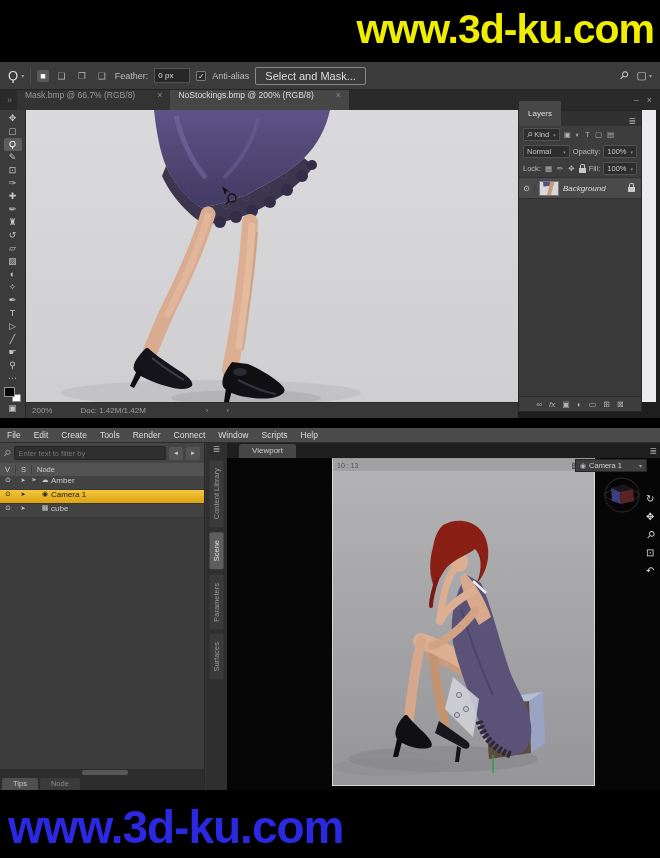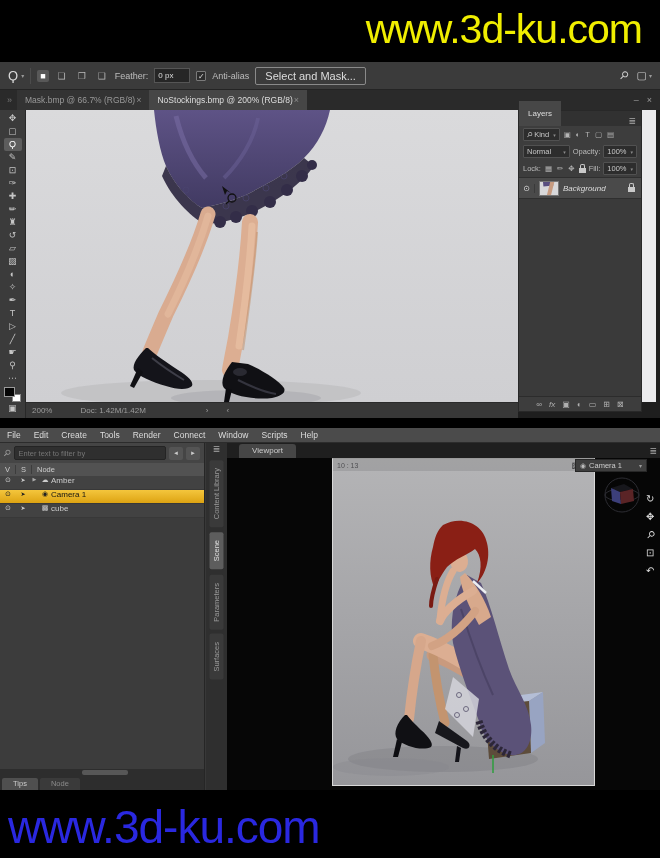--- a/index.html
+++ b/index.html
@@ -1,21 +1,21 @@
 <!DOCTYPE html>
 <html><head>
 <meta charset="utf-8">
 <style>
   *{margin:0;padding:0;box-sizing:border-box}
   html,body{background:#000}
   body{font-family:"Liberation Sans",sans-serif;-webkit-font-smoothing:antialiased}
   .screen{position:relative;width:660px;height:858px;background:#000;overflow:hidden}
 
   
-  .wm{position:absolute;left:0;right:12px;letter-spacing:-1px;font-weight:400}
+  .wm{position:absolute;left:0;right:0;letter-spacing:-1px;font-weight:700}
   .wm-top{top:0;height:62px;text-align:right;padding:6px 6px 0 0;font-size:41px;color:#f0ee00}
   .wm-bottom{bottom:0;height:68px;padding:10px 0 0 8px;font-size:46px;color:#2a28e0}
 
   
   .ps{position:absolute;top:62px;left:0;width:660px;height:356px;background:#1e1e1e}
   .ps-options{position:absolute;top:0;left:0;right:0;height:28px;background:#3b3b3b;border-bottom:1px solid #242424;display:flex;align-items:center;gap:6px;padding:0 8px;color:#c8c8c8;font-size:9px}
   .tool-preset{display:flex;align-items:center;gap:3px;color:#ddd}
   .tool-preset .g{font-size:13px;line-height:13px}
   .chev{font-size:6px;color:#999}
   .sep{width:1px;height:16px;background:#4c4c4c}
@@ -23,21 +23,21 @@
   .mode-ic.active{background:#585858;border-radius:2px;color:#fff}
   .lbl{color:#bdbdbd}
   input.feather{width:36px;height:15px;background:#262626;border:1px solid #555;color:#ddd;font-size:8px;padding:0 3px;font-family:"Liberation Sans",sans-serif}
   .cb{width:10px;height:10px;background:#2c2c2c;border:1px solid #7a7a7a;font-size:8px;line-height:9px;color:#ddd;text-align:center;border-radius:1px}
   .sm-btn{border:1px solid #8a8a8a;border-radius:2px;padding:2px 9px;font-size:11px;color:#ddd;background:#3b3b3b}
   .opt-right{margin-left:auto;display:flex;gap:9px;align-items:center;font-size:11px;color:#ccc}
   .opt-right .ws{display:flex;align-items:center;gap:2px}
 
   .ps-tabbar{position:absolute;top:28px;left:0;right:0;height:20px;background:#2a2a2a;display:flex;align-items:flex-end;padding-left:2px;color:#999;font-size:8.5px}
   .dbl{color:#777;font-size:9px;padding:0 5px;align-self:center}
-  .doc-tab{display:flex;align-items:center;gap:1px;padding:0 8px;height:20px;background:#333;white-space:nowrap}
+  .doc-tab{display:flex;align-items:flex-start;gap:22px;padding:0 8px;height:20px;background:#333;white-space:nowrap}
   .doc-tab.active{background:#464646;color:#ddd}
   .tab-close{color:#8a8a8a;font-size:9px}
   .tabbar-right{margin-left:auto;display:flex;gap:8px;padding-right:8px;color:#9a9a9a;font-size:9px;align-self:center}
 
   .ps-toolbar{position:absolute;top:48px;left:0;width:26px;height:308px;background:#3b3b3b;border-right:1px solid #282828;display:flex;flex-direction:column;align-items:center;padding-top:2px}
   .tool{width:18px;height:13px;display:flex;align-items:center;justify-content:center;font-size:9px;line-height:9px;color:#c5c5c5}
   .tool.active{background:#5d5d5d;border-radius:2px;color:#fff}
   .swatches{position:relative;width:17px;height:15px;margin-top:2px}
   .sw-bg{position:absolute;right:0;bottom:0;width:9px;height:8px;background:#fff;border:1px solid #888}
   .sw-fg{position:absolute;left:0;top:0;width:11px;height:10px;background:#050505;border:1px solid #999}

